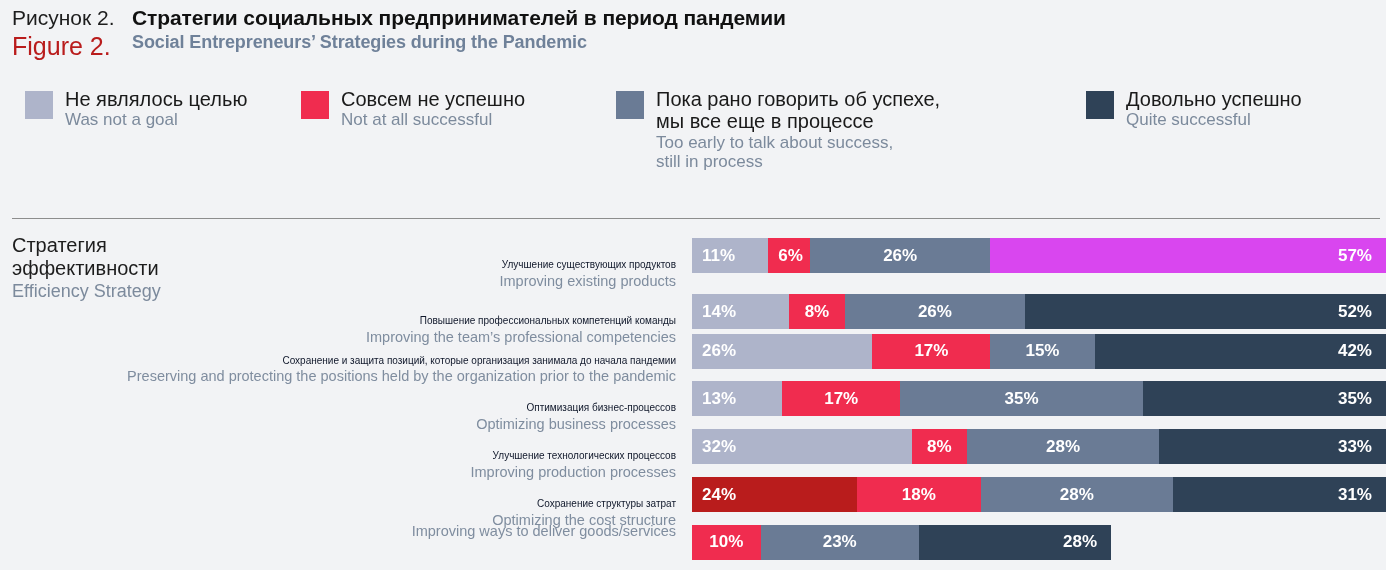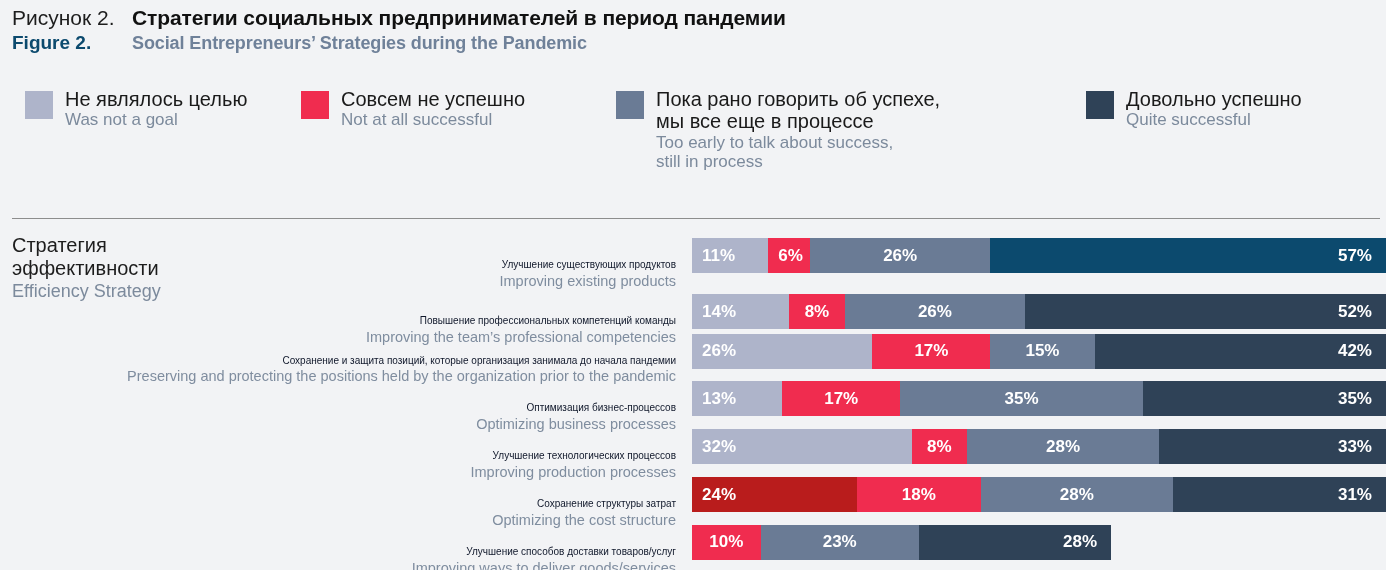--- a/index.html
+++ b/index.html
@@ -19,43 +19,43 @@
 
   
   #title-block {
     position: absolute;
     left: 12px;
     top: 6px;
     width: 1360px;
   }
   .title-line {
     display: flex;
-    align-items: center;
+    align-items: flex-start;
     white-space: nowrap;
   }
   .title-ru-prefix {
     font-size: 21px;
     color: #1d1d1d;
     font-weight: 400;
     width: 120px;
     flex: 0 0 120px;
   }
   .title-ru-main {
     font-size: 21px;
     font-weight: bold;
     color: #111;
     letter-spacing: -0.1px;
   }
   .title-line-en {
     margin-top: 2px;
   }
   .title-en-prefix {
-    font-size: 19px;
-    color: #0c4a6e;
-    font-weight: 700;
+    font-size: 25px;
+    color: #b91c1c;
+    font-weight: 400;
     width: 120px;
     flex: 0 0 120px;
   }
   .title-en-main {
     font-size: 18px;
     font-weight: bold;
     color: #6f8199;
     letter-spacing: -0.1px;
   }
 
@@ -254,21 +254,21 @@
         <div class="bar">
           <div class="seg align-left" style="background: rgb(174, 180, 202); width: 11%;">
             <span class="seg-label">11%</span>
           </div>
           <div class="seg align-left" style="background: rgb(240, 44, 79); width: 6%;">
             <span class="seg-label">6%</span>
           </div>
           <div class="seg align-center" style="background: rgb(106, 123, 149); width: 26%;">
             <span class="seg-label">26%</span>
           </div>
-          <div class="seg align-right" style="background: #0c4a6e; width: 57%; padding-left: 32px;">
+          <div class="seg align-right" style="background: #d946ef; width: 57%; padding-left: 32px;">
             <span class="seg-label">57%</span>
           </div>
         </div>
       </div>
       <div class="row" style="top: 62px; padding-left: 6px;">
         <div class="row-labels">
           <div class="row-label-ru">Повышение профессиональных компетенций команды</div>
           <div class="row-label-en">Improving the team’s professional competencies</div>
         </div>
         <div class="bar">
@@ -361,21 +361,20 @@
           <div class="seg align-center" style="background: rgb(106, 123, 149); width: 27.7228%;">
             <span class="seg-label">28%</span>
           </div>
           <div class="seg align-right" style="background: rgb(47, 66, 87); width: 30.6931%;">
             <span class="seg-label">31%</span>
           </div>
         </div>
       </div>
       <div class="row" style="top: 292.8px;">
         <div class="row-labels">
-          <div class="row-label-ru">Улучшение способов доставки товаров/услуг</div>
           <div class="row-label-en">Improving ways to deliver goods/services</div>
         </div>
         <div class="bar">
           <div class="seg align-center" style="background: rgb(240, 44, 79); width: 9.90099%;">
             <span class="seg-label">10%</span>
           </div>
           <div class="seg align-center" style="background: rgb(106, 123, 149); width: 22.7723%;">
             <span class="seg-label">23%</span>
           </div>
           <div class="seg align-right" style="background: rgb(47, 66, 87); width: 27.7228%;">

